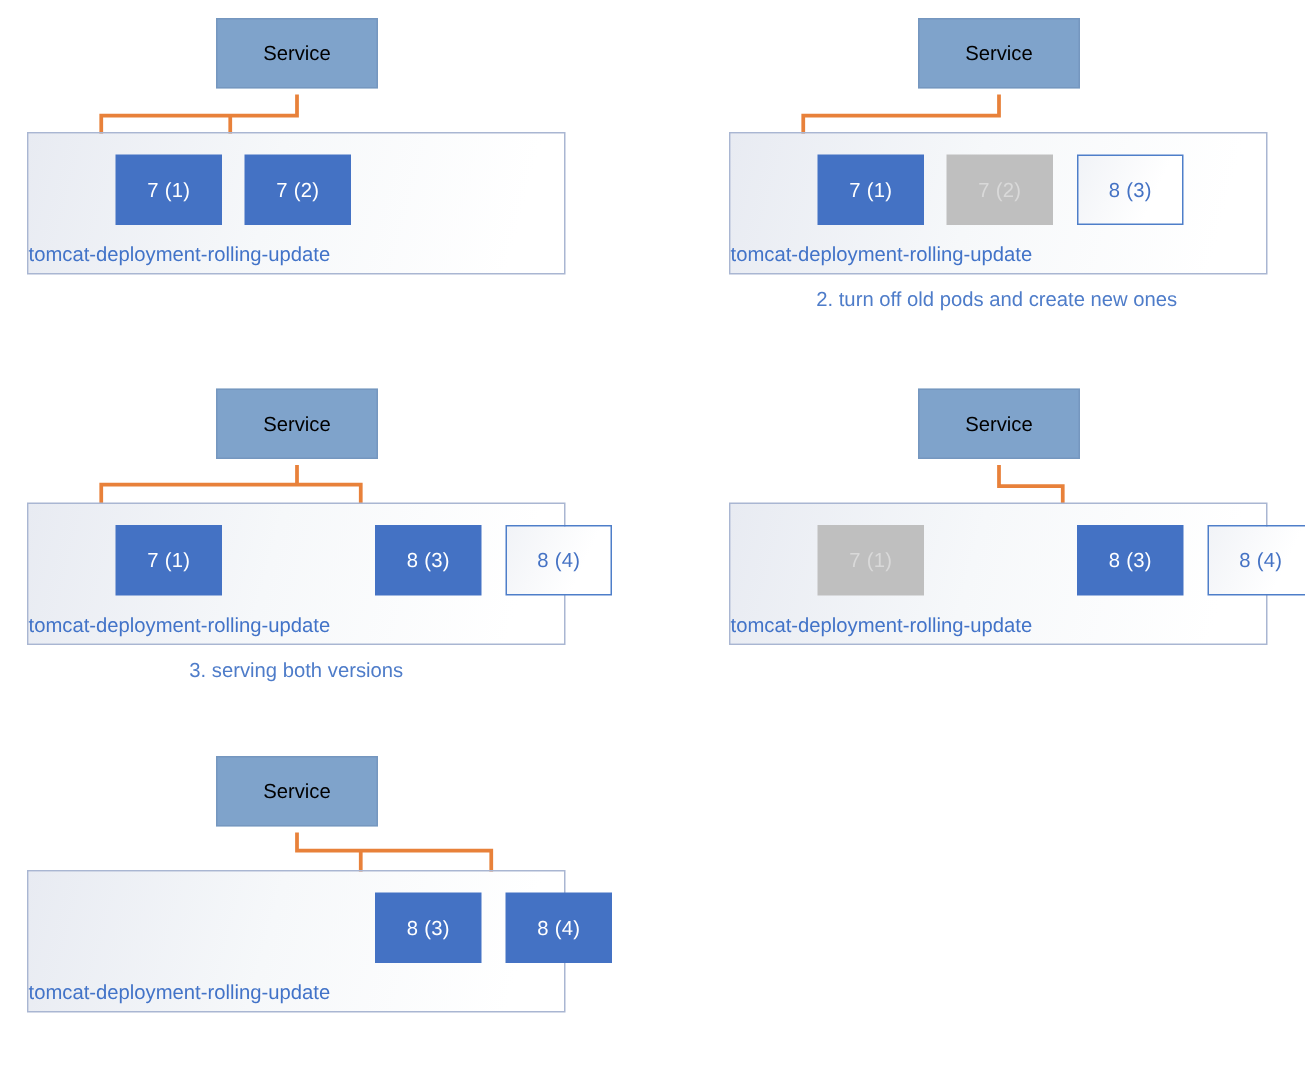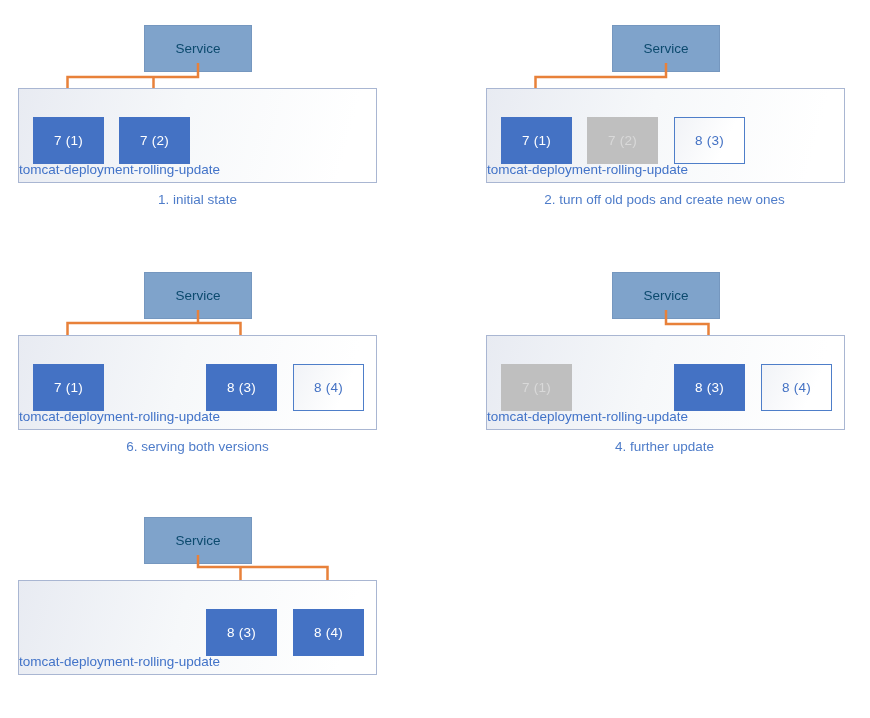--- a/index.html
+++ b/index.html
@@ -6,37 +6,37 @@
   body{font-family:"Liberation Sans", sans-serif;}
   .canvas{position:relative;width:870px;height:718px;background:#fff;overflow:hidden;}
 
   .panel{position:absolute;width:435px;height:240px;}
   .pos-1{left:0;top:0;}
   .pos-2{left:435px;top:0;}
   .pos-3{left:0;top:247px;}
   .pos-4{left:435px;top:247px;}
   .pos-5{left:0;top:492px;}
 
-  .service{position:absolute;top:25px;width:108px;height:47px;
+  .service{position:absolute;top:12px;width:108px;height:47px;
     background:var(--service-fill,#7FA3CB);
     border:1px solid rgba(100,130,170,.35);
-    color:#0c4a6e;font-size:13.5px;
+    color:#000000;font-size:13.5px;
     display:flex;align-items:center;justify-content:center;box-sizing:border-box;}
   .panel.colL .service{left:144px;}
   .panel.colR .service{left:177px;}
 
   .deployment{position:absolute;top:88px;width:359px;height:95px;box-sizing:border-box;
     border:1px solid var(--container-border,#A9B6D2);
     background:linear-gradient(105deg,#e8ebf2 0%,#f6f8fa 45%,#ffffff 90%);}
   .panel.colL .deployment{left:18px;}
   .panel.colR .deployment{left:51px;}
 
-  .pod{position:absolute;top:28px;width:71px;height:47px;box-sizing:border-box;
+  .pod{position:absolute;top:14px;width:71px;height:47px;box-sizing:border-box;
     display:flex;align-items:center;justify-content:center;
-    font-size:13.5px;letter-spacing:.2px;}
+    font-size:13.5px;letter-spacing:.2px;margin-left:44px;}
   .slot-0{left:14px;}
   .slot-1{left:100px;}
   .slot-2{left:187px;}
   .slot-3{left:274px;}
   .state-active{background:var(--pod-active,#4472C4);color:#fff;}
   .state-terminated{background:var(--pod-inactive,#BFBFBF);color:#d9d9d9;}
   .state-new{background:linear-gradient(115deg,#f1f3f7 0%,#ffffff 70%);
     border:1.5px solid var(--pod-new-border,#4E7EC9);color:var(--pod-active,#4472C4);}
 
   .dep-label{position:absolute;left:0;right:0;bottom:5px;text-align:left;
@@ -62,21 +62,20 @@
       <path d="M198 63 V77 H67.5 V91"></path>
       <path d="M153.5 77 V91"></path>
       <polygon points="62,90.5 73,90.5 67.5,103"></polygon>
       <polygon points="148,90.5 159,90.5 153.5,103"></polygon>
     </svg>
     <div class="deployment">
       <div class="pod slot-0 state-active">7 (1)</div>
       <div class="pod slot-1 state-active">7 (2)</div>
       <div class="dep-label">tomcat-deployment-rolling-update</div>
     </div>
-    <div class="caption">1. initial state</div>
   </div>
 
   <div class="panel colR pos-2">
     <div class="service">Service</div>
     <svg class="arrows" width="435" height="240">
       <path d="M231 63 V77 H100.5 V91"></path>
       <polygon points="95,90.5 106,90.5 100.5,103"></polygon>
     </svg>
     <div class="deployment">
       <div class="pod slot-0 state-active">7 (1)</div>
@@ -94,36 +93,35 @@
       <path d="M67.5 91 V76 H240.5 V91"></path>
       <polygon points="62,90.5 73,90.5 67.5,103"></polygon>
       <polygon points="235,90.5 246,90.5 240.5,103"></polygon>
     </svg>
     <div class="deployment">
       <div class="pod slot-0 state-active">7 (1)</div>
       <div class="pod slot-2 state-active">8 (3)</div>
       <div class="pod slot-3 state-new">8 (4)</div>
       <div class="dep-label">tomcat-deployment-rolling-update</div>
     </div>
-    <div class="caption">6. serving both versions</div>
+    <div class="caption">3. serving both versions</div>
   </div>
 
   <div class="panel colR pos-4">
     <div class="service">Service</div>
     <svg class="arrows" width="435" height="240">
       <path d="M231 63 V77 H273.5 V91"></path>
       <polygon points="268,90.5 279,90.5 273.5,103"></polygon>
     </svg>
     <div class="deployment">
       <div class="pod slot-0 state-terminated">7 (1)</div>
       <div class="pod slot-2 state-active">8 (3)</div>
       <div class="pod slot-3 state-new">8 (4)</div>
       <div class="dep-label">tomcat-deployment-rolling-update</div>
     </div>
-    <div class="caption">4. further update</div>
   </div>
 
   <div class="panel colL pos-5">
     <div class="service">Service</div>
     <svg class="arrows" width="435" height="240">
       <path d="M198 63 V75 H327.5 V91"></path>
       <path d="M240.5 75 V91"></path>
       <polygon points="235,90.5 246,90.5 240.5,103"></polygon>
       <polygon points="322,90.5 333,90.5 327.5,103"></polygon>
     </svg>

